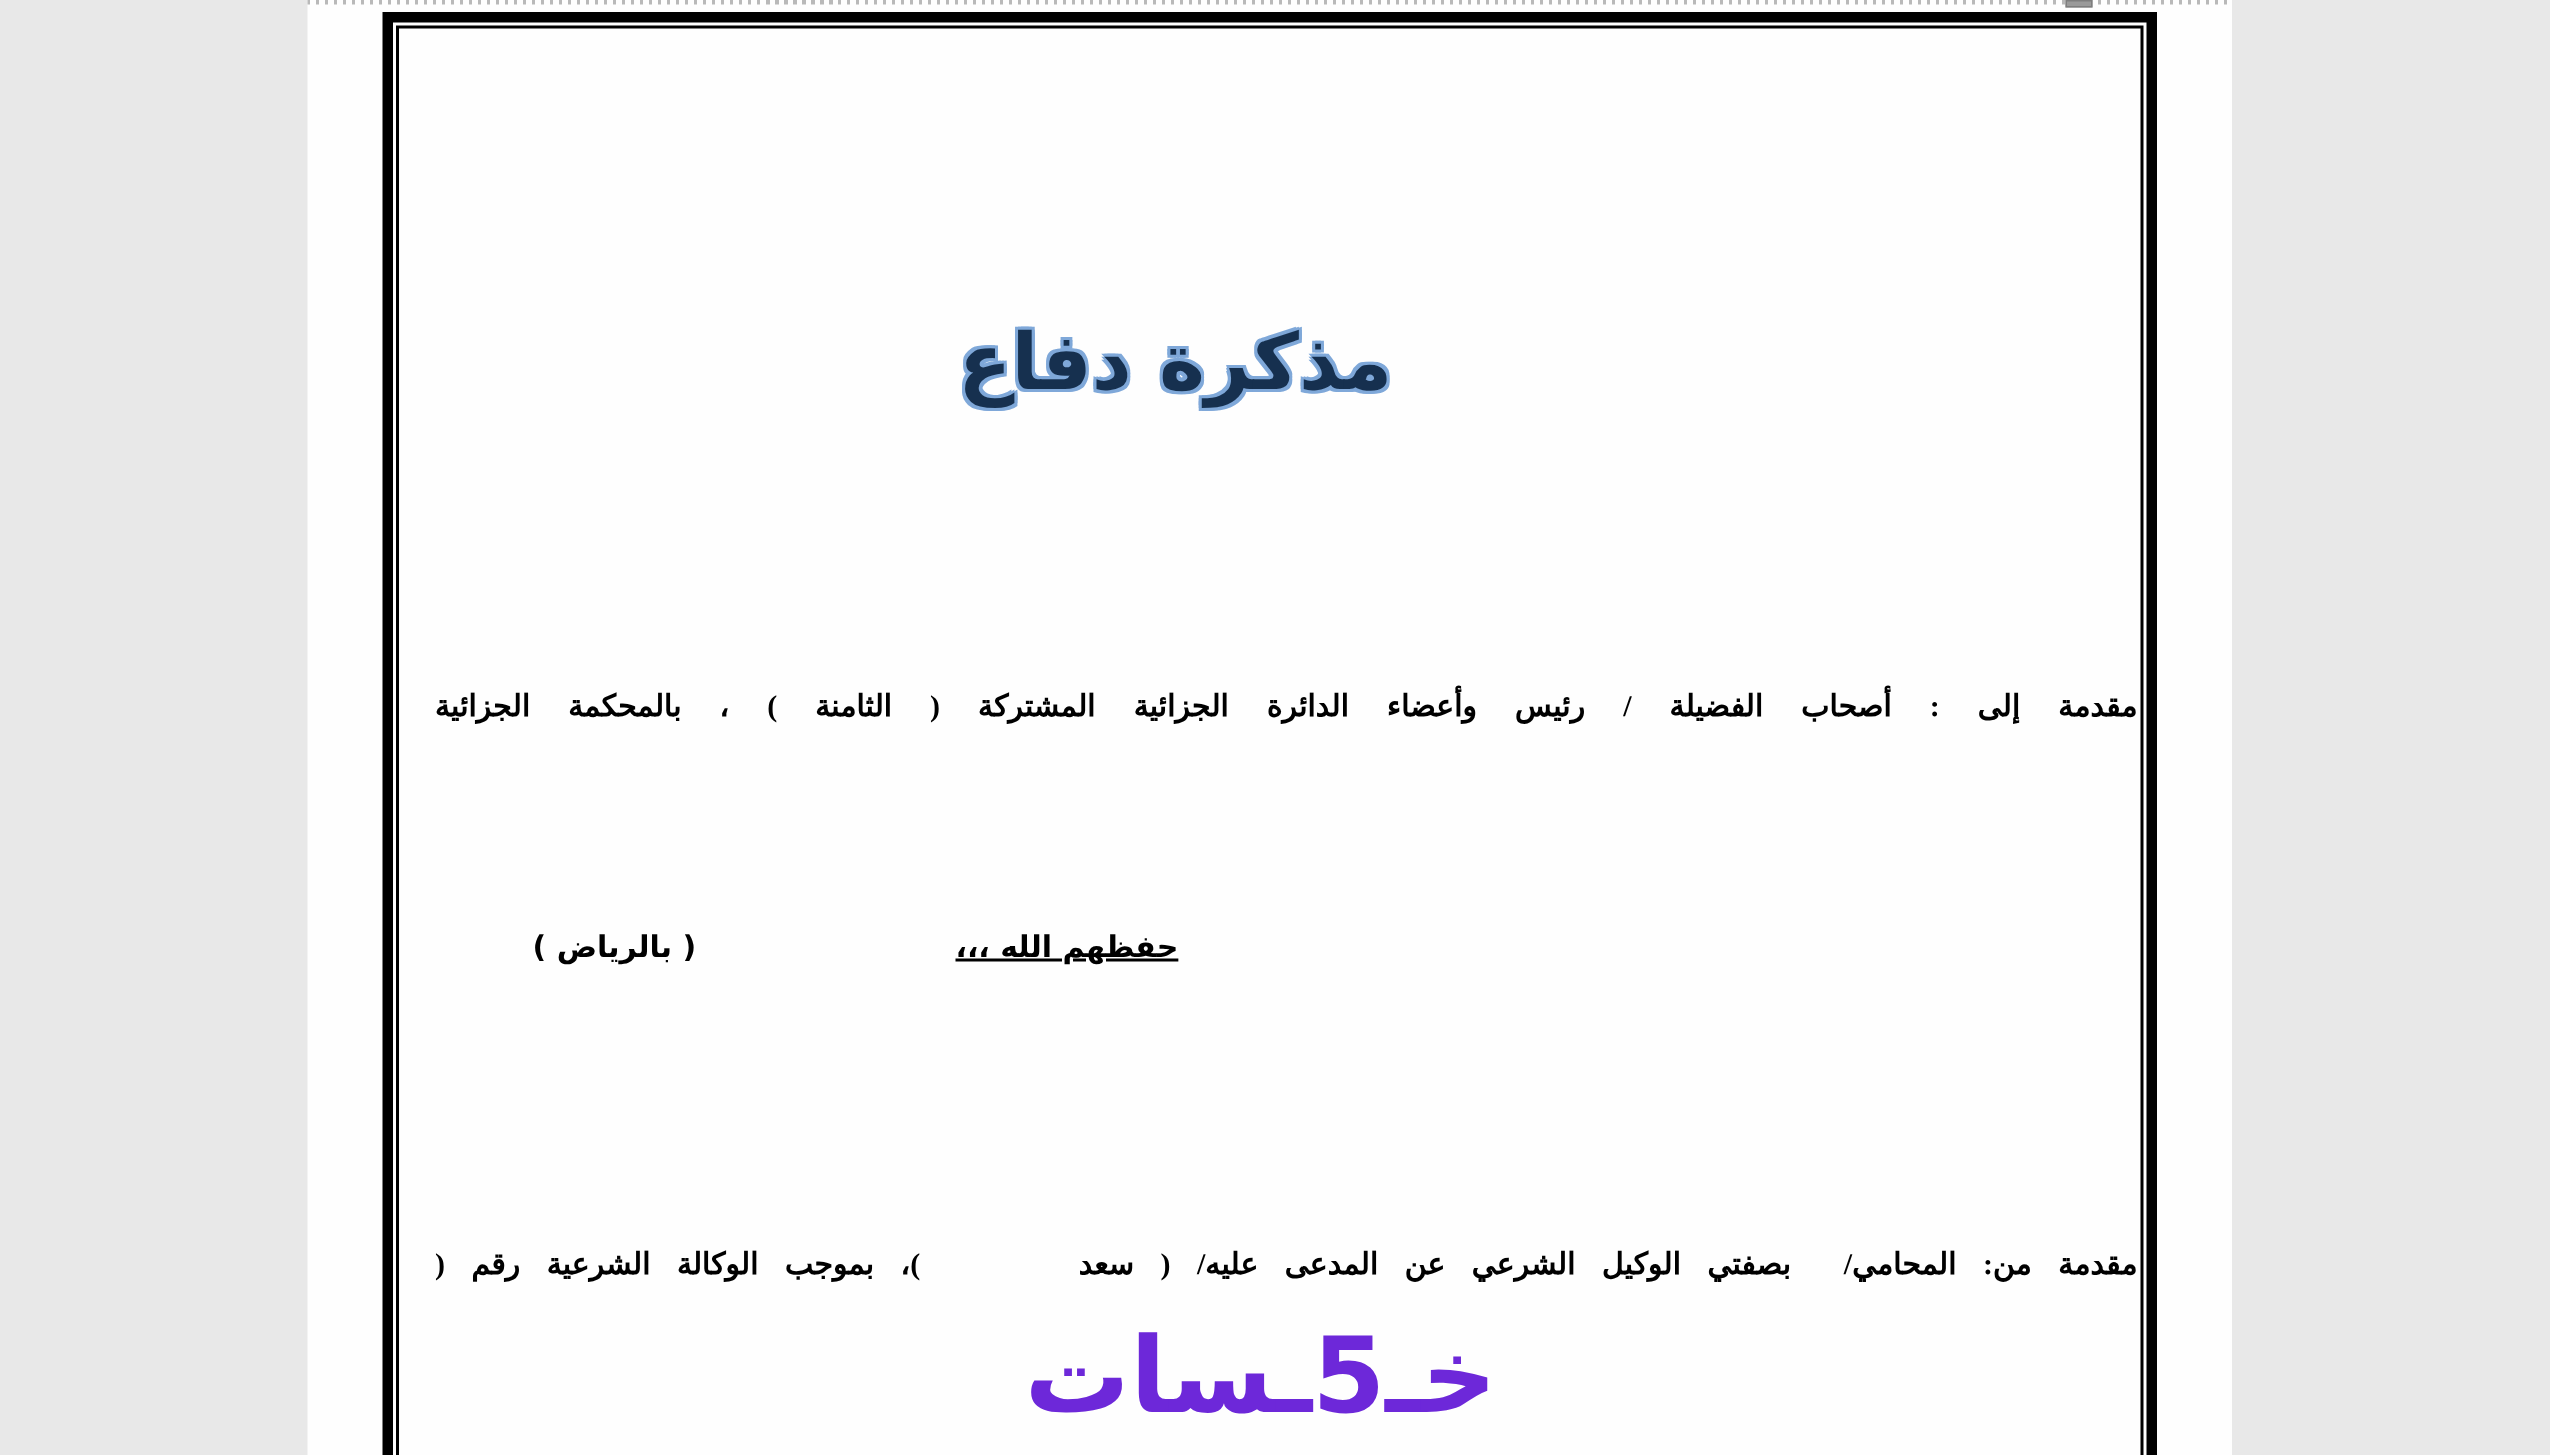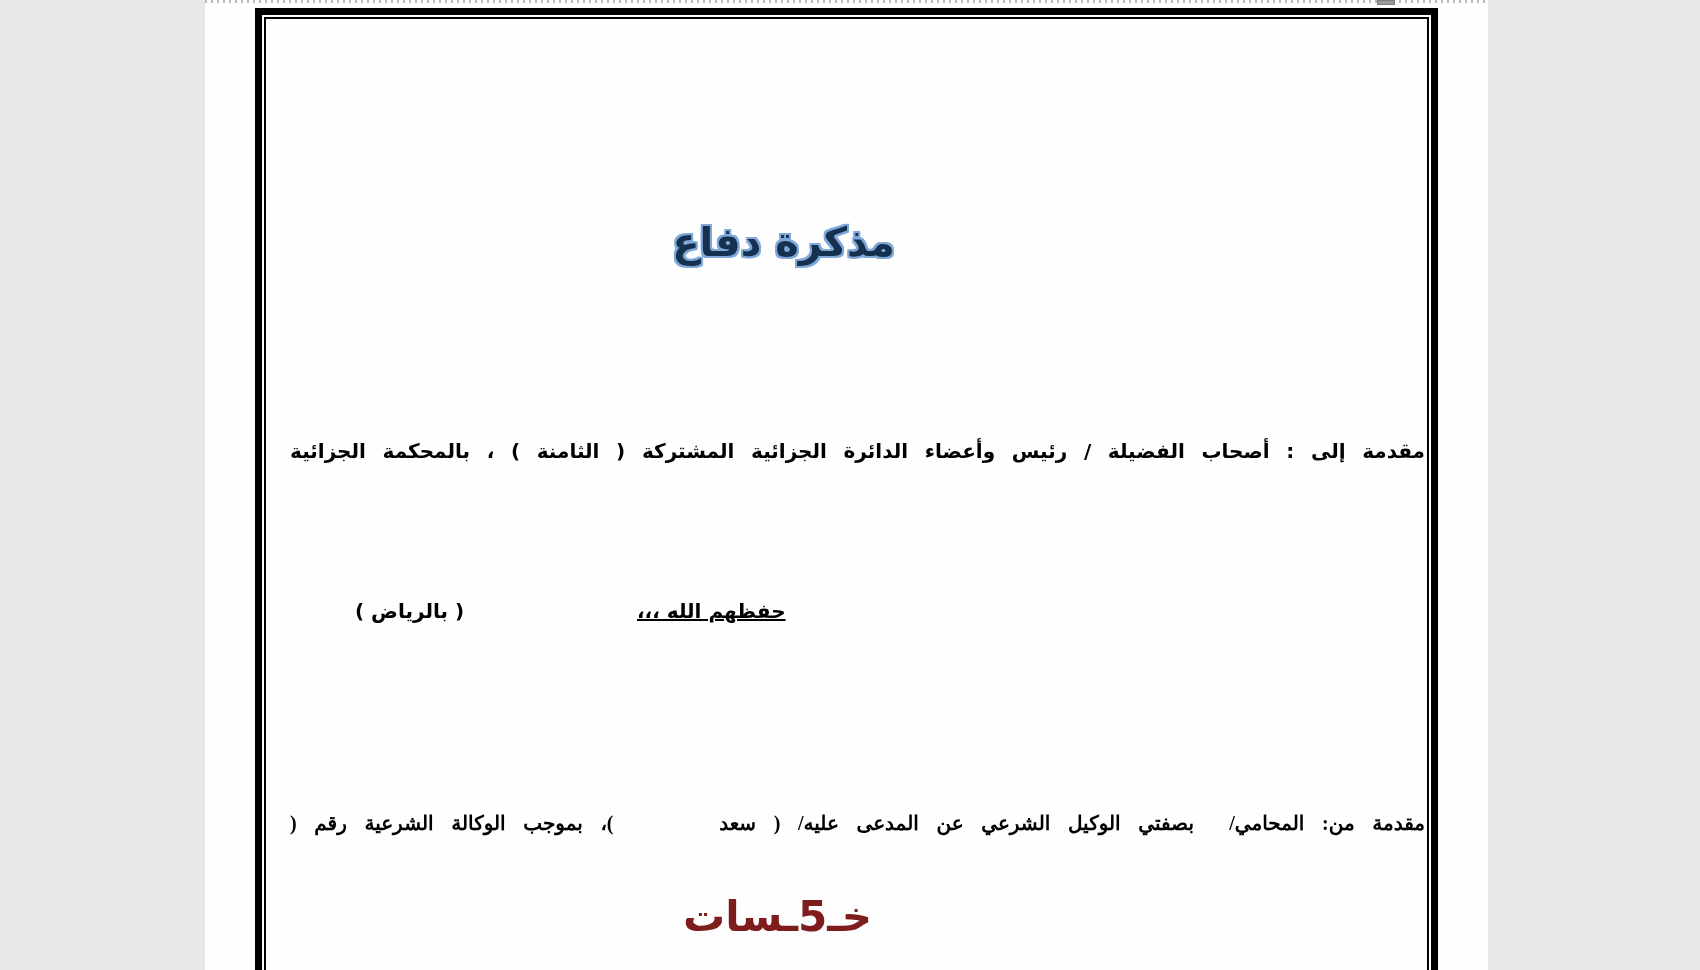--- a/index.html
+++ b/index.html
@@ -25,22 +25,22 @@
   }
 
   .top-tab {
     position:absolute; left:1172px; top:0; width:18px; height:5px;
     background:#9a9a9a; border:1px solid #7e7e7e;
   }
 
   .watermark {
     position:absolute; left:478px; top:882px; z-index:0;
     direction:rtl;
-    font-size:42px; line-height:70px;
-    color:#7f1d1d; letter-spacing:-2px;
+    font-size:70px; line-height:70px;
+    color:#6d28d9; letter-spacing:-2px;
   }
 
   .frame {
     position:absolute; left:50px; top:8px;
     width:1183px; height:1100px;
     border:7px solid #000; z-index:1;
   }
   .frame-inner {
     position:absolute; top:2px; left:2px; right:2px; bottom:2px;
     border:2px solid #000;
@@ -49,32 +49,32 @@
   .content {
     position:absolute; top:0; left:0; right:0; bottom:0;
     direction:rtl;
     padding:0 2px 0 24px;
     font-size:20px; line-height:40px;
     white-space:pre-wrap;
   }
 
   .title {
     margin-top:72px;
-    font-size:40px; line-height:62px;
+    font-size:52px; line-height:62px;
     text-align:center;
     position:relative; left:-74px;
     color:#16304f;
     text-shadow:
       -2px 0 0 #7fa8d9, 2px 0 0 #7fa8d9, 0 -2px 0 #7fa8d9, 0 2px 0 #7fa8d9,
       -2px -2px 0 #7fa8d9, 2px 2px 0 #7fa8d9, -2px 2px 0 #7fa8d9, 2px -2px 0 #7fa8d9;
   }
 
   .just  { text-align:justify; text-align-last:justify; }
 
-  .p-intro-to   { margin-top:38px; }
+  .p-intro-to   { margin-top:58px;font-family:Liberation Serif, serif; }
   .line2-row    { position:relative; height:40px; }
   .line2-row .city     { position:absolute; left:65px;  top:0; }
   .line2-row .greeting { position:absolute; left:347px; top:0;text-decoration:underline; }
 
   .p-intro-from { margin-top:52px;font-family:Liberation Serif, serif; }
 </style>
 </head>
 <body>
 
 <div class="canvas">

